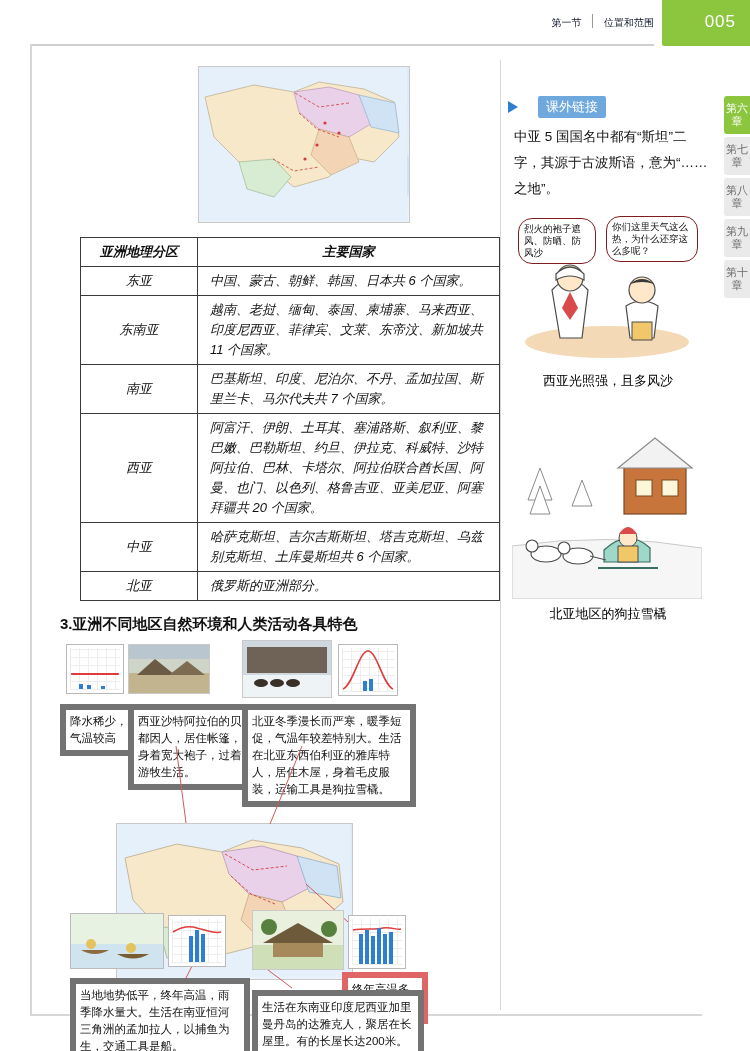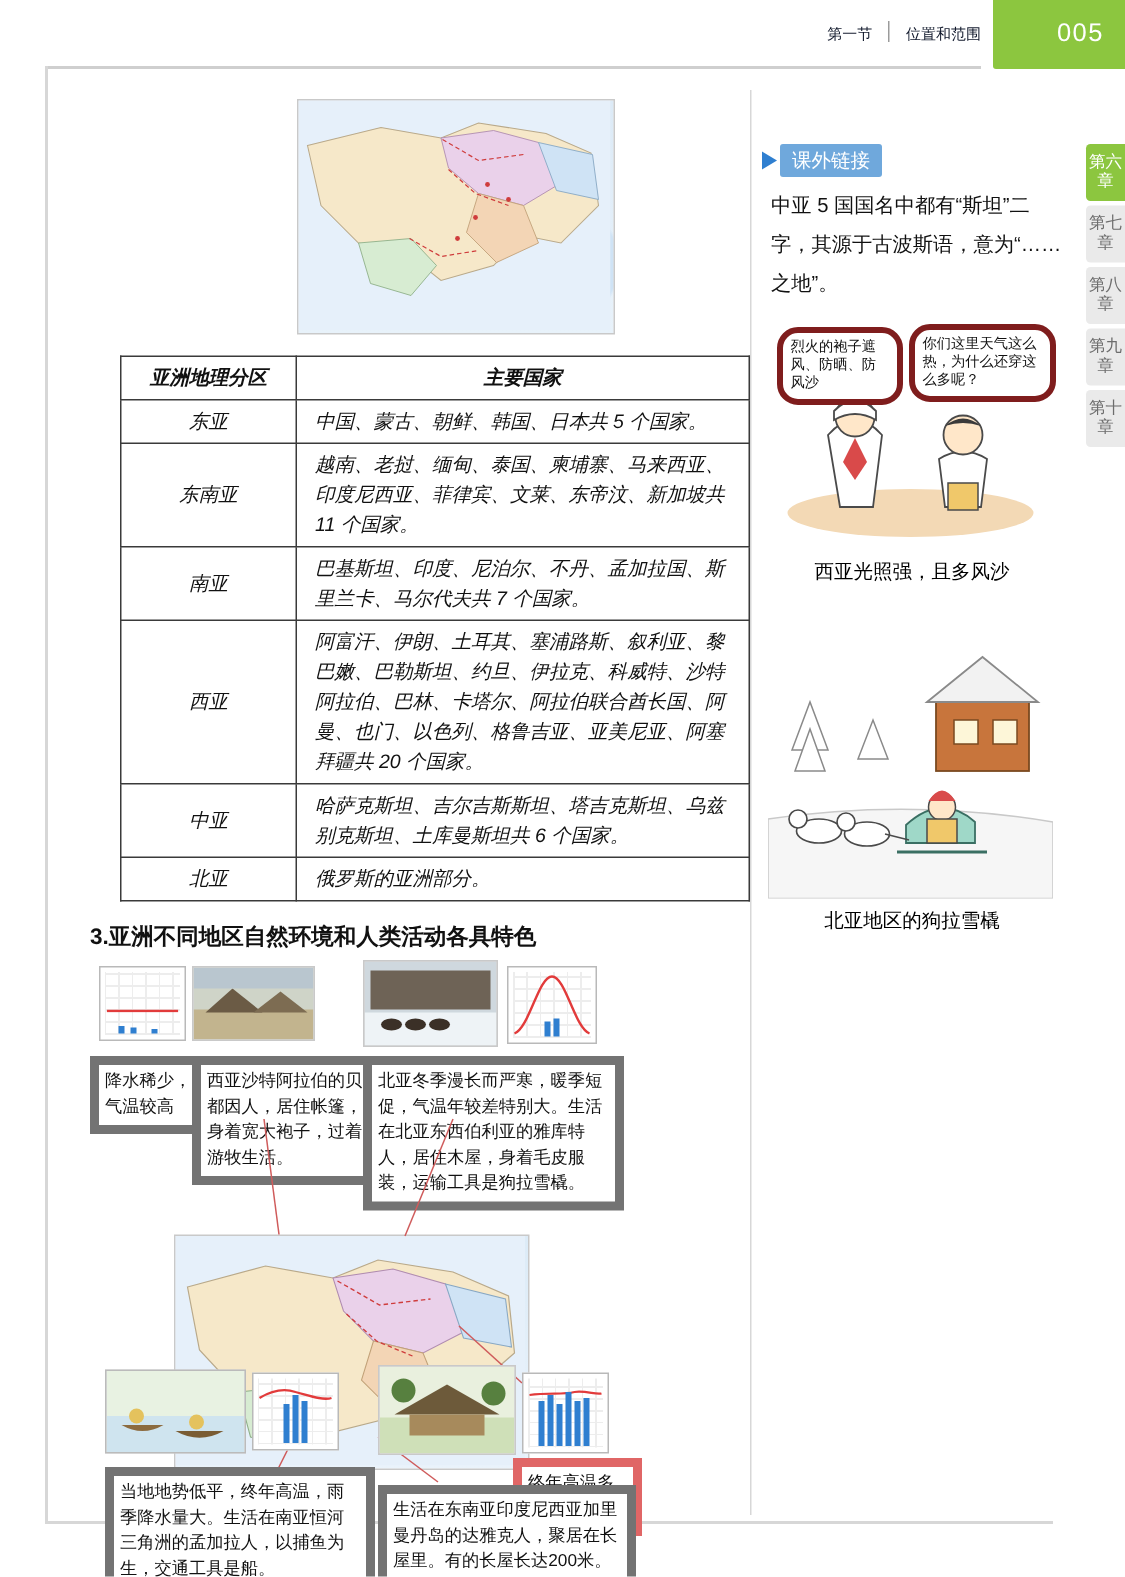--- a/index.html
+++ b/index.html
@@ -152,36 +152,36 @@
       linear-gradient(180deg,#dcebf7,#eaf3fb);
   }
   
   .rightcol{
     position:absolute;left:508px;top:96px;width:200px;
   }
   .divider-v{
     position:absolute;left:500px;top:60px;width:1px;height:950px;background:#d7d7d7;
   }
   .link-head{
-    display:flex;align-items:center;gap:2px;margin-bottom:6px;
+    display:flex;align-items:center;gap:20px;margin-bottom:6px;
   }
   .link-flag{
     width:0;height:0;border-left:10px solid #2f7fd0;border-top:6px solid transparent;border-bottom:6px solid transparent;
   }
   .link-title{
     background:#6fa8dc;color:#fff;font-size:13px;padding:2px 8px;border-radius:2px;
   }
   .link-body{
     font-size:13.5px;line-height:26px;color:#111;padding-left:6px;
   }
   .cartoon{
     position:relative;width:190px;height:150px;margin:14px 0 0 4px;
   }
   .bubble{
-    position:absolute;border:4px solid #7f1d1d;border-radius:14px;background:#fff;
+    position:absolute;border:1px solid #7f1d1d;border-radius:14px;background:#fff;
     font-size:9.5px;line-height:12px;padding:4px 5px;color:#111;
   }
   .cap-center{
     text-align:center;font-size:13px;color:#000000;margin-top:6px;
   }
   .sled{
     position:relative;width:190px;height:185px;margin:24px 0 0 4px;
     border:0;
   }
 </style>
@@ -238,21 +238,21 @@
     </div>
 
     <table class="zone">
       <tbody>
           <tr>
         <th>亚洲地理分区</th>
         <th>主要国家</th>
       </tr>
       <tr>
         <td class="zname">东亚</td>
-        <td>中国、蒙古、朝鲜、韩国、日本共 5 个国家。</td>
+        <td>中国、蒙古、朝鲜、韩国、日本共 6 个国家。</td>
       </tr>
       <tr>
         <td class="zname">东南亚</td>
         <td>越南、老挝、缅甸、泰国、柬埔寨、马来西亚、印度尼西亚、菲律宾、文莱、东帝汶、新加坡共 11 个国家。</td>
       </tr>
       <tr>
         <td class="zname">南亚</td>
         <td>巴基斯坦、印度、尼泊尔、不丹、孟加拉国、斯里兰卡、马尔代夫共 7 个国家。</td>
       </tr>
       <tr>

